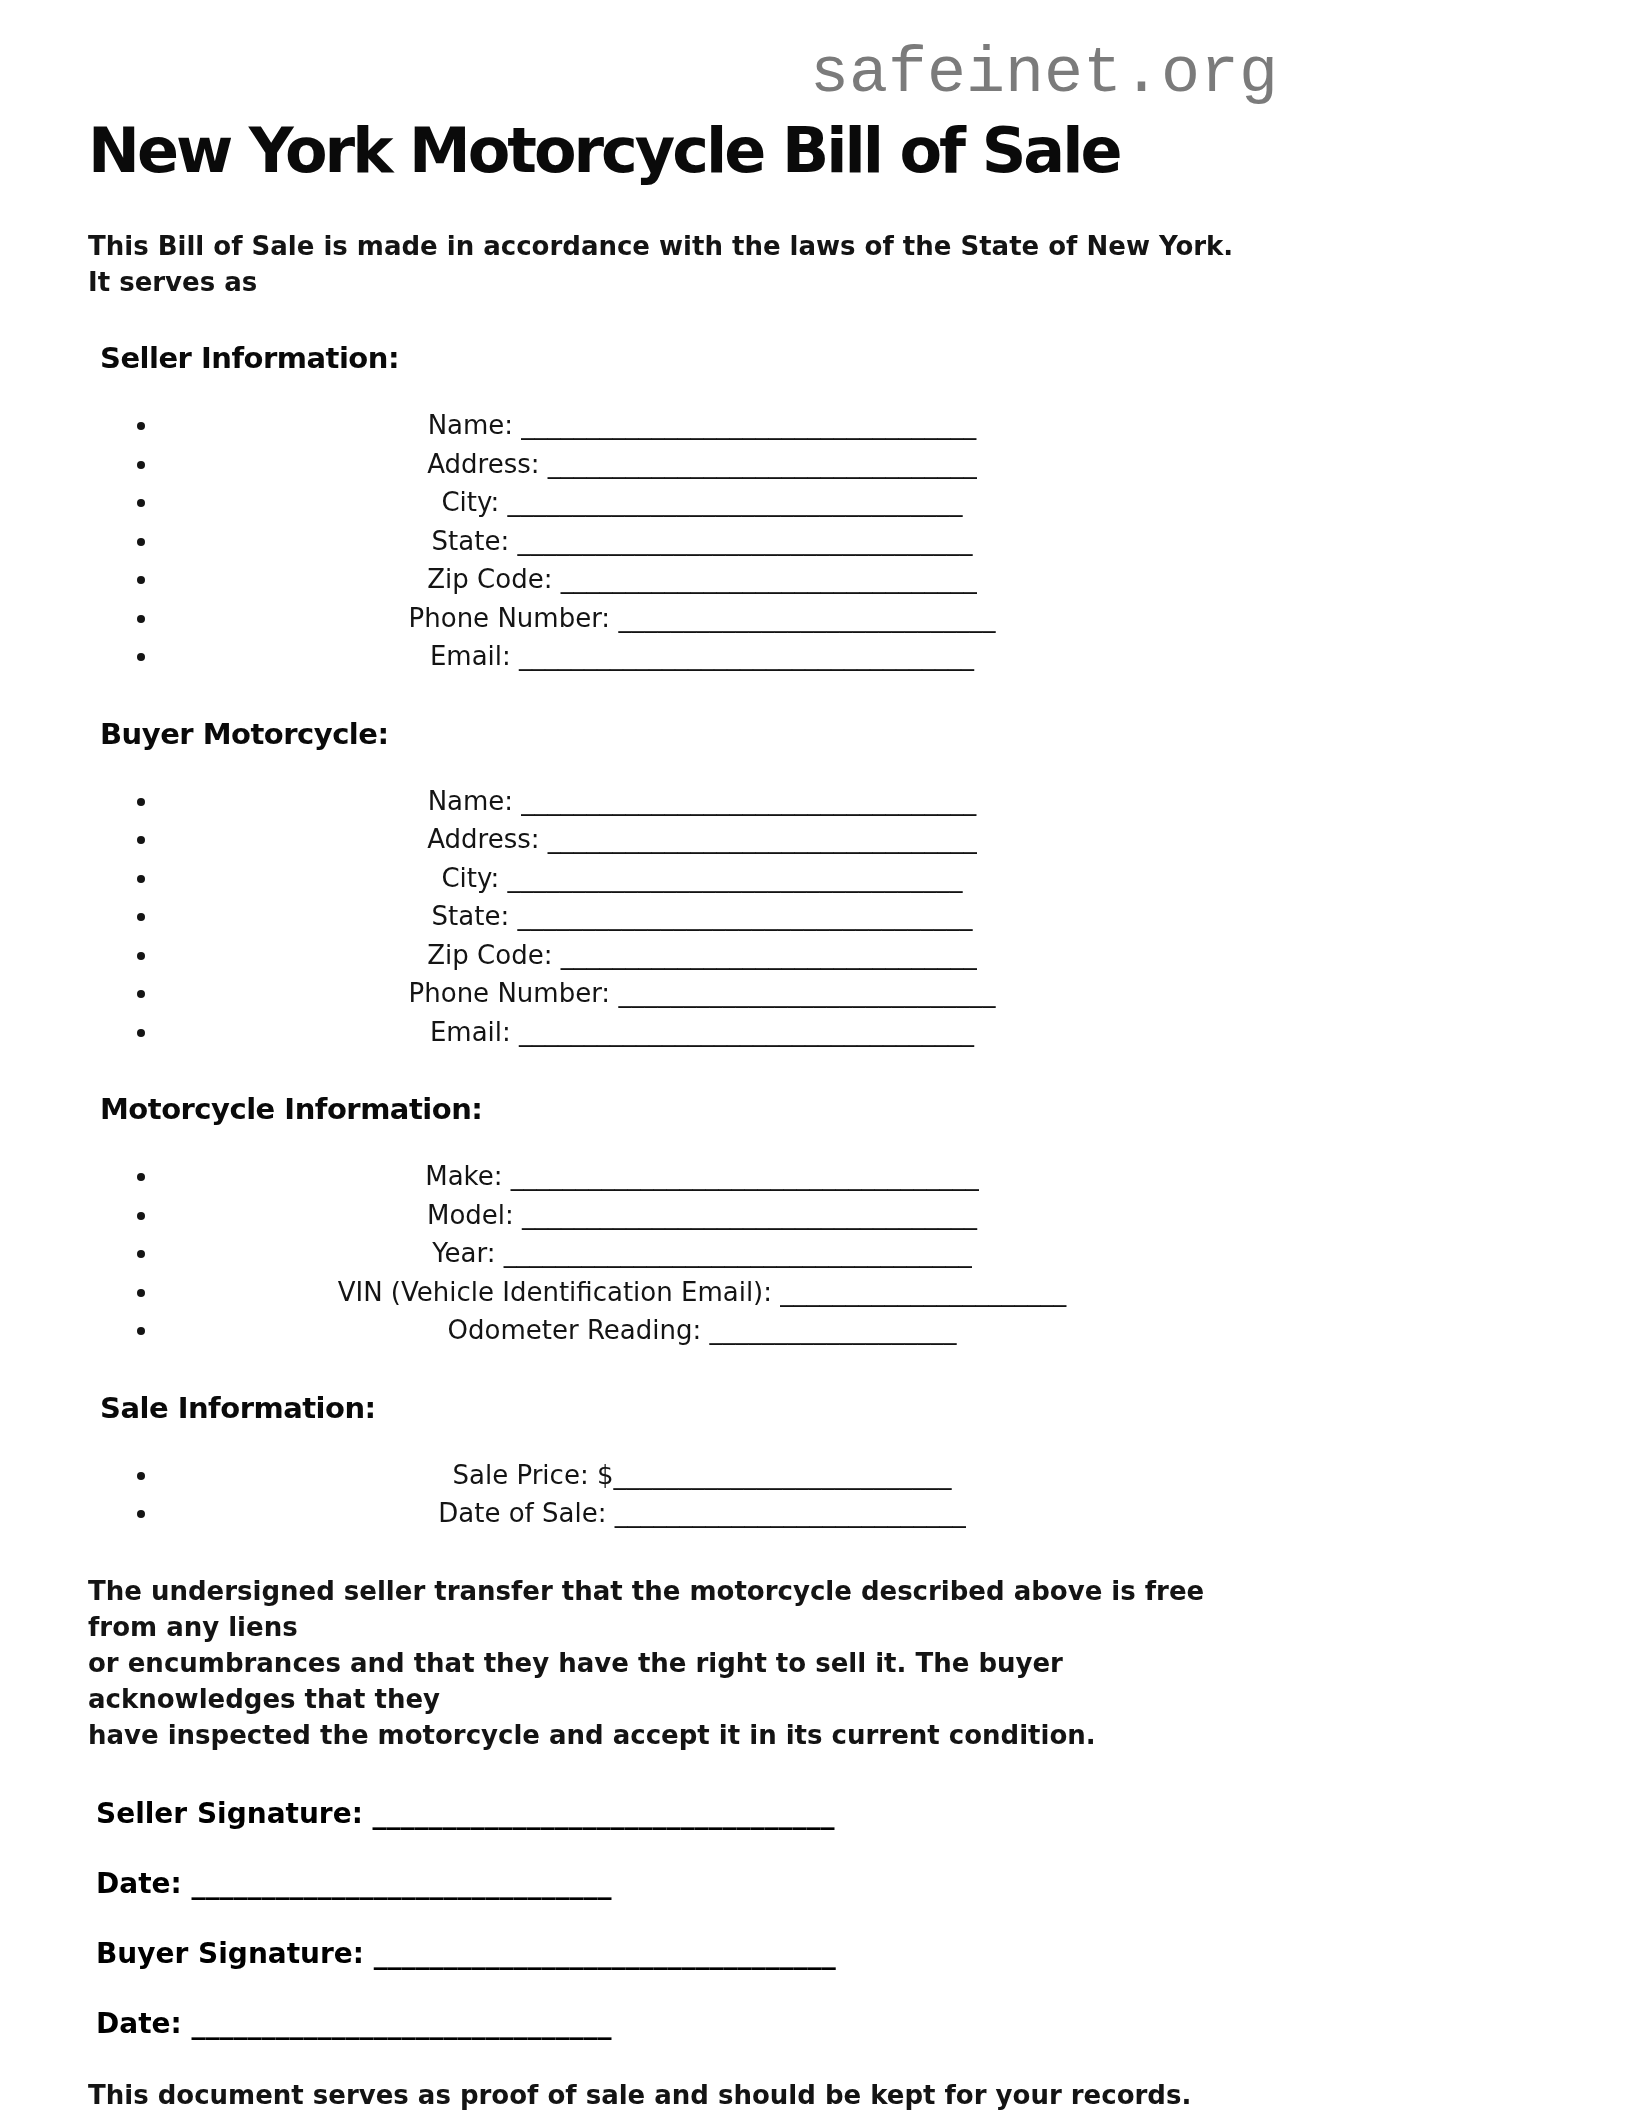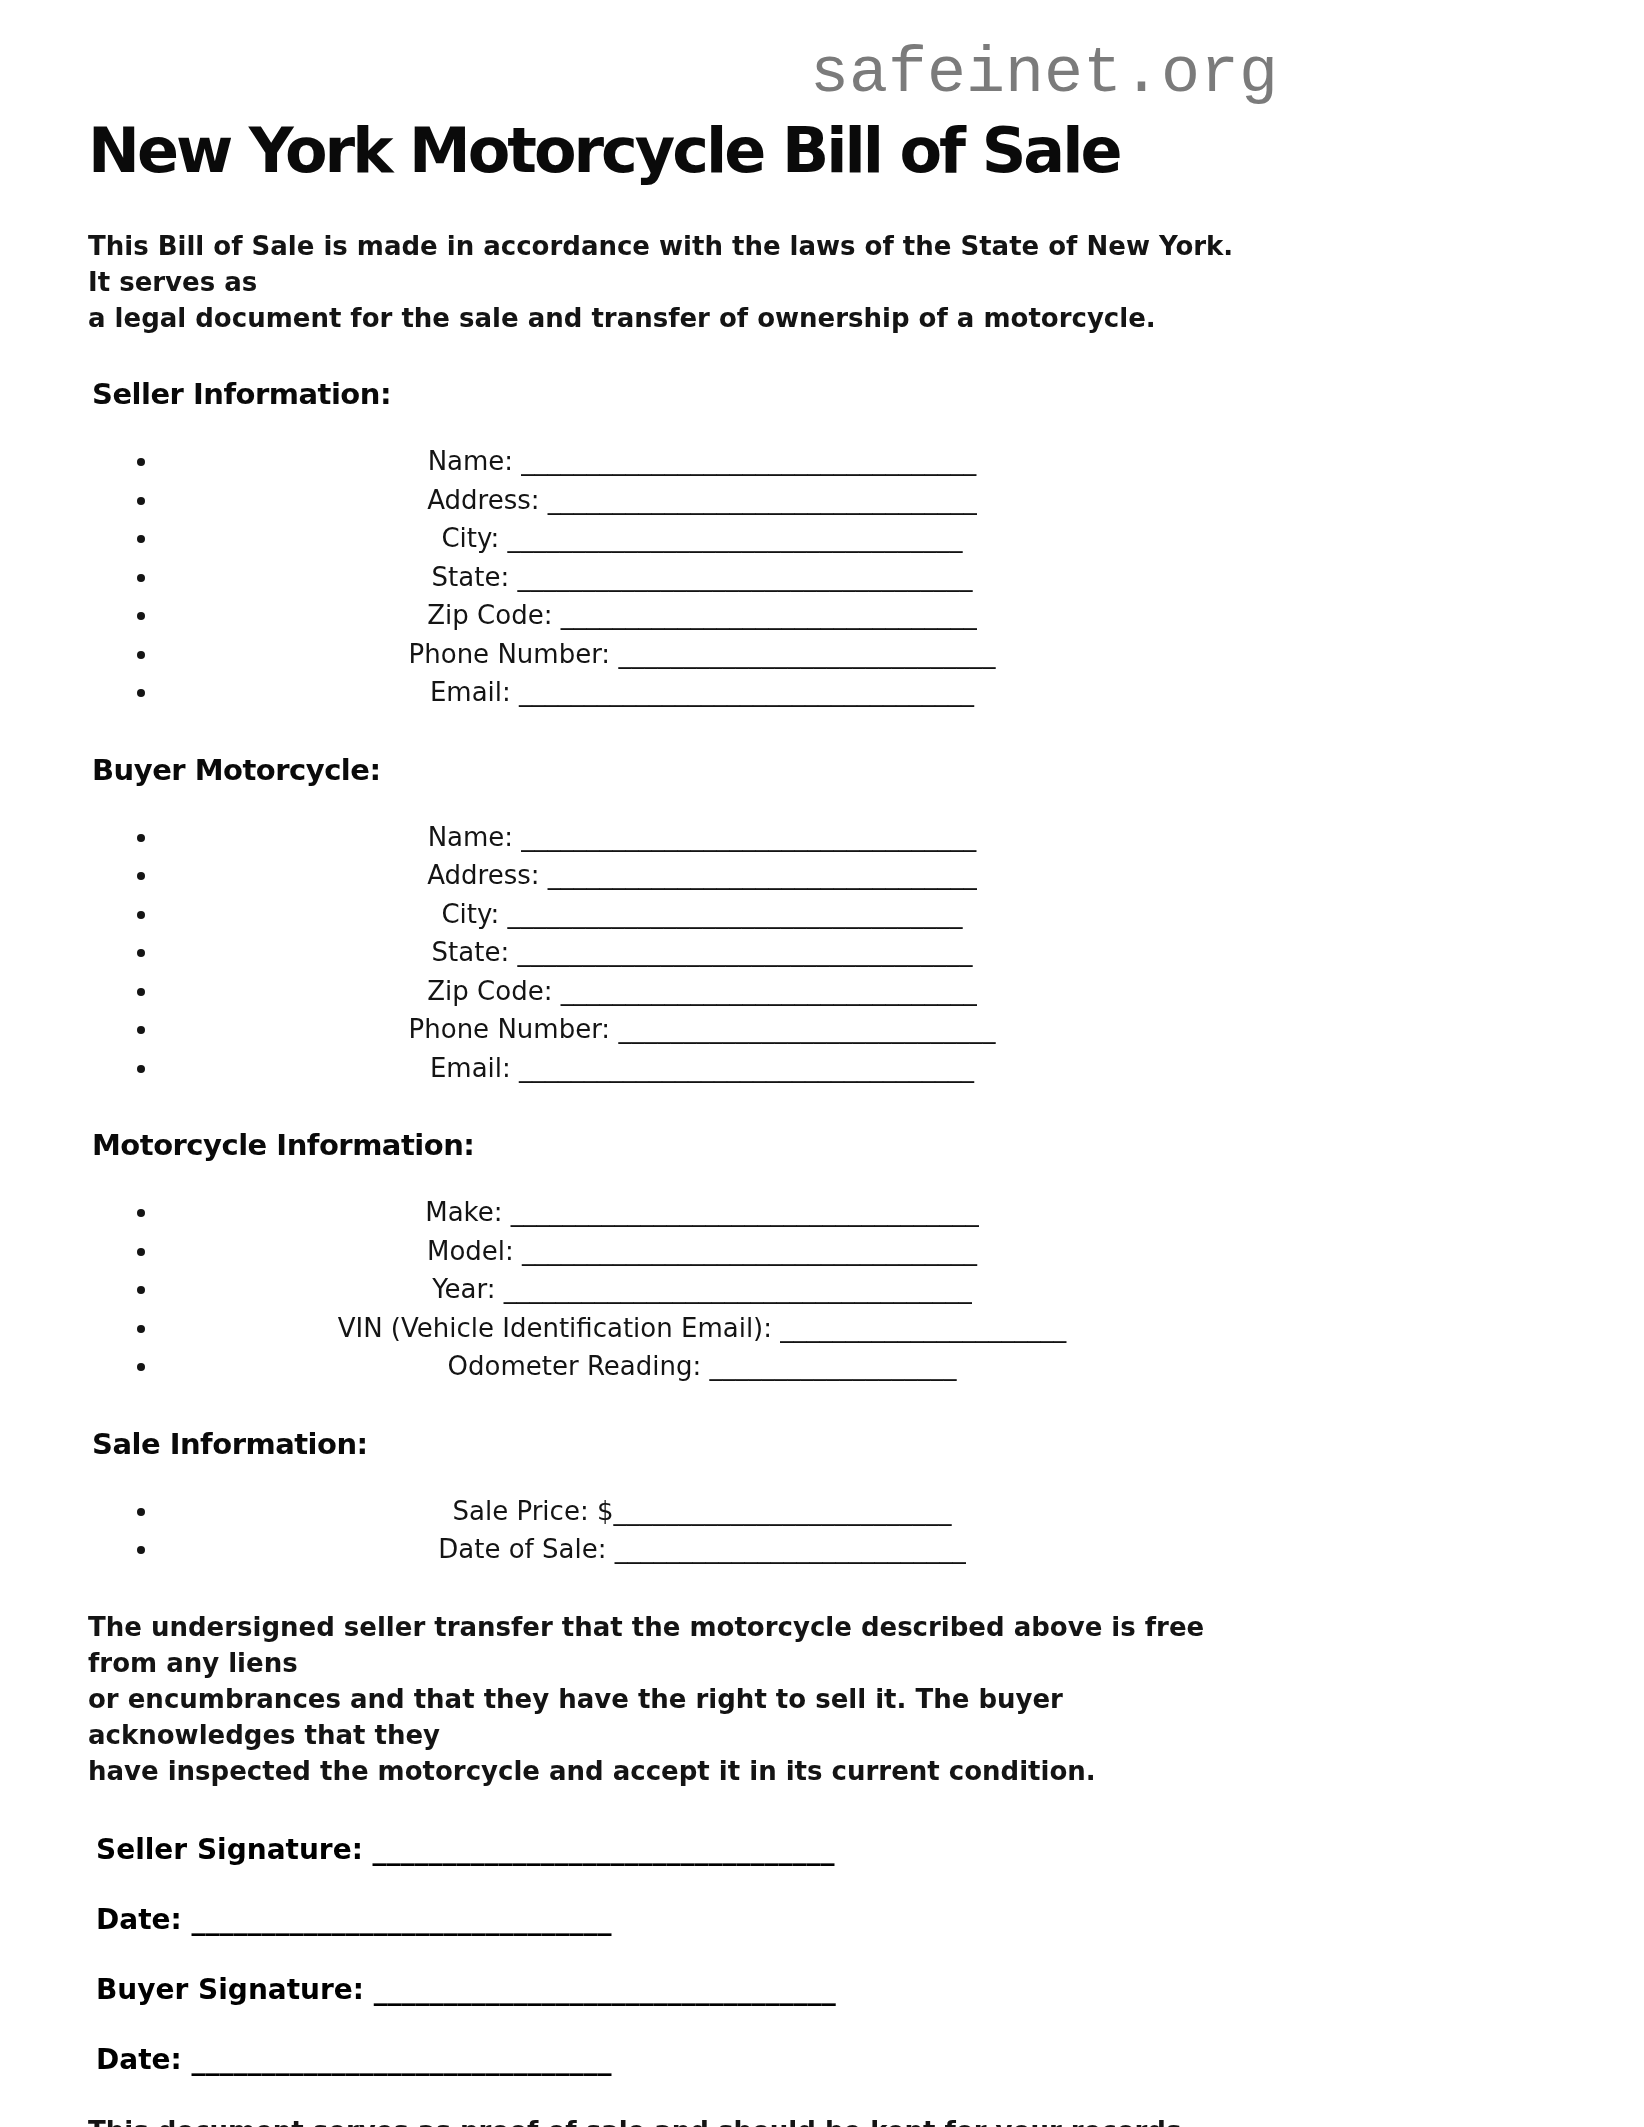--- a/index.html
+++ b/index.html
@@ -44,21 +44,21 @@
     line-height: 36px;
     margin: 0;
     color: #141414;
     font-weight: bold;
   }
   .body-text .line { display: block; }
   h2.section-heading {
     font-size: 29px;
     line-height: 36px;
     font-weight: bold;
-    margin: 40px 0 30px 4px;
+    margin: 40px 0 30px 12px;
     letter-spacing: -0.5px;
     color: #0a0a0a;
   }
   ul.field-list {
     margin: 0 0 40px 0;
     padding: 0 0 0 72px;
     font-size: 26px;
     line-height: 38.5px;
     list-style: disc outside;
     text-align: center;
@@ -85,21 +85,20 @@
 <body>
 
 <div class="page">
 
   <div class="brand">safeinet.org</div>
 
   <h1 class="doc-title">New York Motorcycle Bill of Sale</h1>
 
   <p class="body-text intro">
     <span class="line">This Bill of Sale is made in accordance with the laws of the State of New York. It serves as</span>
-    <span class="line">a legal document for the sale and transfer of ownership of a motorcycle.</span>
   </p>
 
   <h2 class="section-heading">Seller Information:</h2>
   <ul class="field-list">
     <li>Name: ___________________________________</li>
     <li>Address: _________________________________</li>
     <li>City: ___________________________________</li>
     <li>State: ___________________________________</li>
     <li>Zip Code: ________________________________</li>
     <li>Phone Number: _____________________________</li>

